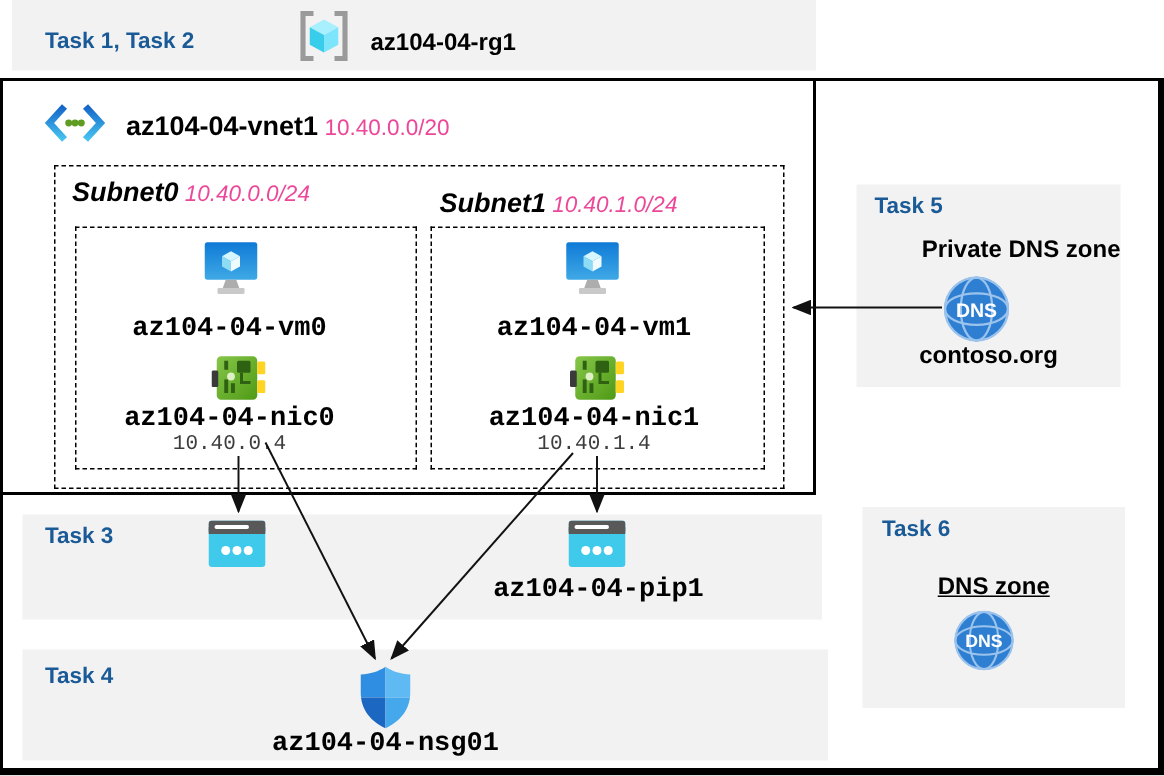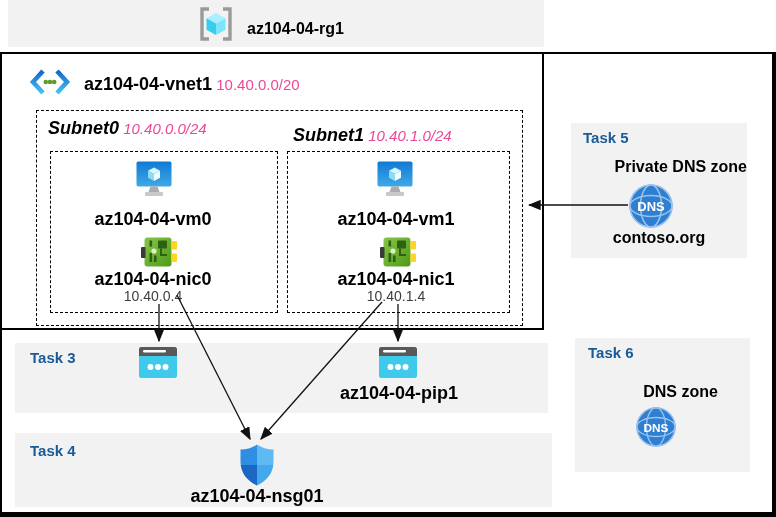--- a/index.html
+++ b/index.html
@@ -4,21 +4,21 @@
 <style>
   html,body{margin:0;padding:0;background:#fff;}
   #stage{
     position:relative;width:776px;height:517px;background:#fff;overflow:hidden;
     font-family:"Liberation Sans","DejaVu Sans",sans-serif;color:#000;
   }
   .abs{position:absolute;}
   .band{position:absolute;background:#f2f2f2;}
   .tasklabel{position:absolute;font-weight:700;font-size:15px;color:#1a5a96;white-space:nowrap;}
   .bname{font-weight:700;font-size:18px;color:#000;white-space:nowrap;}
-  .col{position:absolute;width:200px;text-align:center;white-space:nowrap;}
+  .col{position:absolute;width:200px;text-align:center;white-space:nowrap;font-family:Liberation Mono, monospace;}
   .ip{font-weight:400;font-size:14px;color:#3d3d3d;}
   .cidr{font-weight:400;color:#ec4899;}
   .heading16{font-weight:700;font-size:16px;color:#000;}
   .outer-box{
     position:absolute;left:0;top:52px;width:776px;height:465px;box-sizing:border-box;
     border:2px solid #000;border-right-width:4px;border-bottom-width:5px;background:transparent;
   }
   .vnet-box{
     position:absolute;left:0;top:52px;width:544px;height:278px;box-sizing:border-box;
     border:2px solid #000;background:#fff;
@@ -28,20 +28,21 @@
   svg.icon{position:absolute;display:block;}
   #arrow-layer{position:absolute;left:0;top:0;z-index:6;pointer-events:none;}
   .z2{z-index:2;}
 </style>
 </head>
 <body>
 
 <div id="stage">
 
   <div class="band" style="left:8px;top:0;width:536px;height:47px;"></div>
+  <div class="tasklabel" style="left:30px;top:19px;">Task 1, Task 2</div>
 
   <svg class="icon" style="left:196px;top:6px;" width="40" height="36" viewBox="0 0 40 36">
     <path d="M13,3 H6 V33 H13" fill="none" stroke="#9a9a9a" stroke-width="3.4"></path>
     <path d="M27,3 H34 V33 H27" fill="none" stroke="#9a9a9a" stroke-width="3.4"></path>
     <polygon points="20,7 29.5,12.2 20,17.4 10.5,12.2" fill="#a9f0ff"></polygon>
     <polygon points="10.5,12.2 20,17.4 20,29 10.5,23.8" fill="#38cdeb"></polygon>
     <polygon points="29.5,12.2 20,17.4 20,29 29.5,23.8" fill="#7ce5fb"></polygon>
   </svg>
   <div class="abs bname" style="left:247px;top:20px;font-size:16px;">az104-04-rg1</div>
 
@@ -206,21 +207,21 @@
       <ellipse cx="22" cy="22" rx="10.5" ry="21"></ellipse>
       <ellipse cx="22" cy="22" rx="21" ry="10.5"></ellipse>
       <circle cx="22" cy="22" r="21"></circle>
     </g>
     <text x="22" y="27" text-anchor="middle" font-size="13" font-weight="bold" fill="#ffffff" font-family="Liberation Sans, sans-serif">DNS</text>
   </svg>
   <div class="abs heading16" style="left:571px;top:229px;width:176px;text-align:center;">contoso.org</div>
 
   <div class="band" style="left:575px;top:338px;width:175px;height:134px;"></div>
   <div class="tasklabel" style="left:588px;top:344px;">Task 6</div>
-  <div class="abs heading16" style="left:593px;top:383px;width:175px;text-align:center;">DNS zone</div>
+  <div class="abs heading16" style="left:575px;top:383px;width:175px;text-align:center;text-decoration:underline;">DNS zone</div>
   <svg class="icon z2" style="left:636px;top:407px;" width="40" height="40" viewBox="0 0 44 44">
     <circle cx="22" cy="22" r="21.5" fill="#2e7fd2"></circle>
     <g stroke="#9cc3ec" stroke-width="1.5" fill="none">
       <ellipse cx="22" cy="22" rx="10.5" ry="21"></ellipse>
       <ellipse cx="22" cy="22" rx="21" ry="10.5"></ellipse>
       <circle cx="22" cy="22" r="21"></circle>
     </g>
     <text x="22" y="27" text-anchor="middle" font-size="13" font-weight="bold" fill="#ffffff" font-family="Liberation Sans, sans-serif">DNS</text>
   </svg>
 

